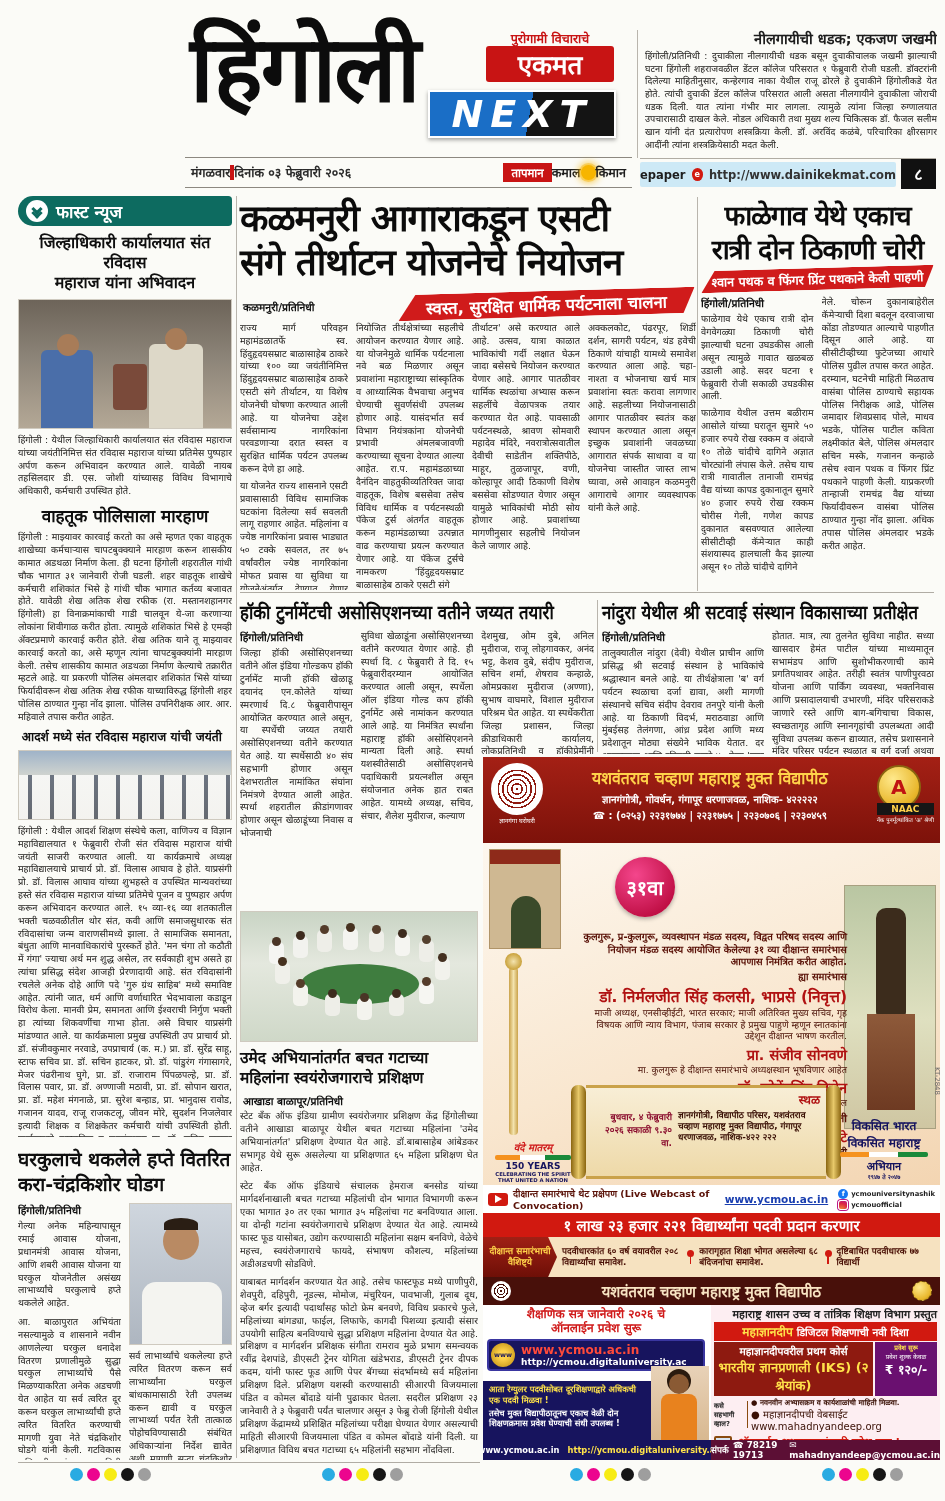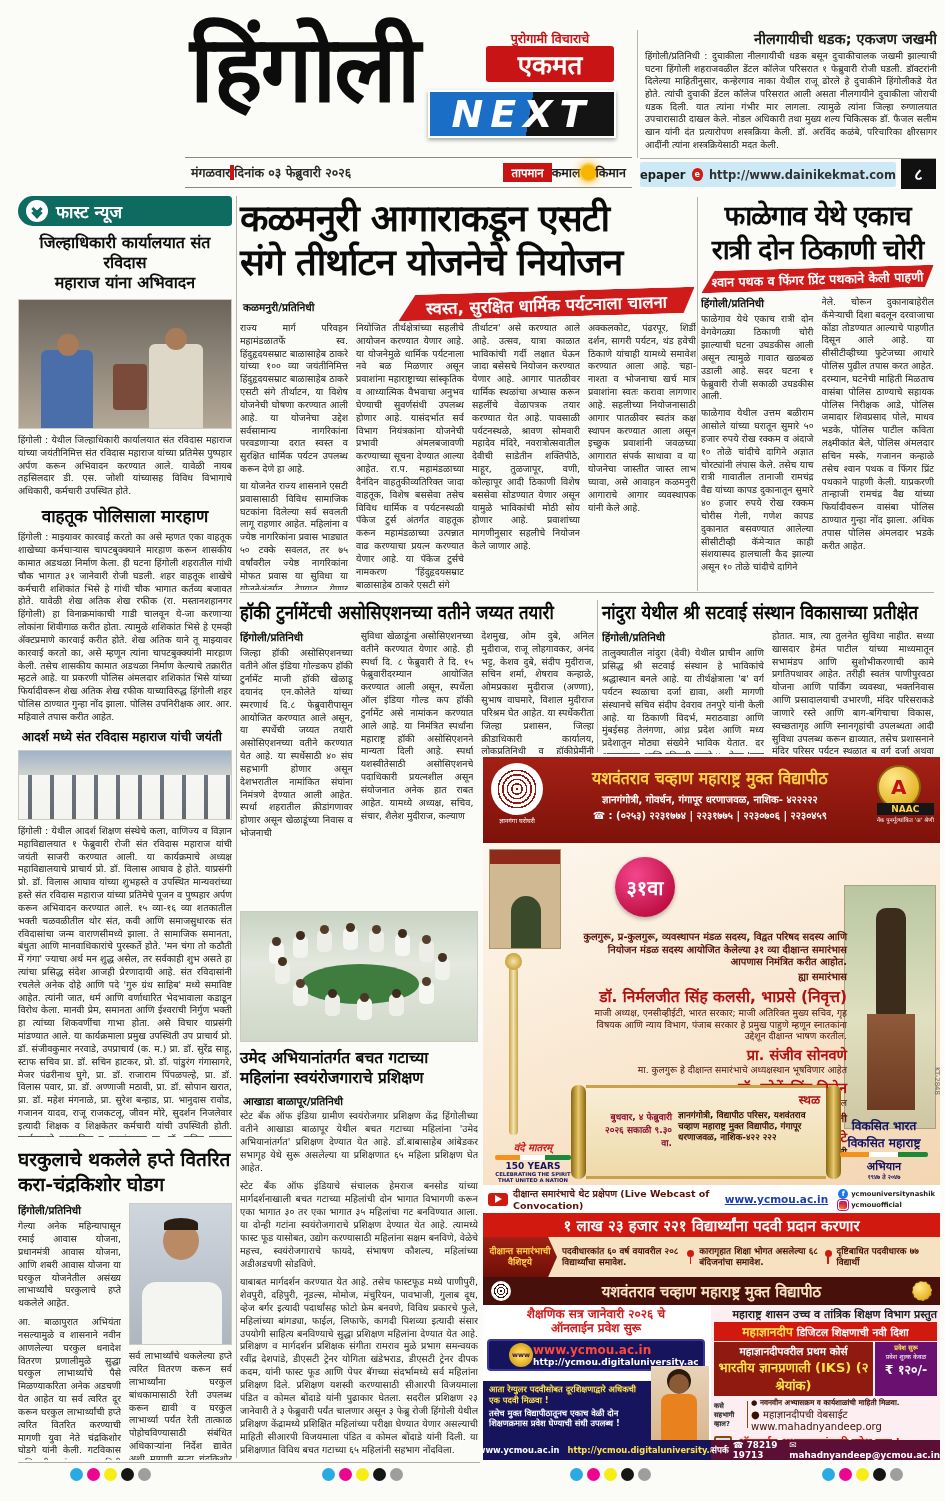--- a/index.html
+++ b/index.html
@@ -144,21 +144,21 @@
   .ad-b2 { top:520px; height:28px; background:#48100a; display:flex; align-items:center; gap:8px; padding:0 8px; }
   .medal { width:20px; height:20px; border-radius:50%;
         background:radial-gradient(circle at 35% 30%,#ffe98c,#e8b62a 70%,#9a7112); border:1.5px dashed #7a5a0a; }
   .spiral-sm { width:20px; height:20px; border-radius:50%; background:#fff; position:relative; }
   .spiral-sm::after { content:""; position:absolute; inset:2px; border-radius:50%;
         background:repeating-radial-gradient(circle at 50% 50%, #48100a 0 1px, #fff 1px 3px); }
   .ad-panels { top:548px; height:135px; display:flex; }
   .lp { width:228px; background:#fff; position:relative; overflow:hidden; border-right:2px solid #fff; }
   .lp-top { color:#d01b1b; font-weight:bold; font-size:12px; text-align:center; line-height:1.2; padding-top:2px; }
   .lp-urlbox { margin:3px 4px; background:#17145e; border:2px solid #3a36a0; border-radius:4px;
-        display:flex; align-items:center; padding:2px 20px; }
+        display:flex; align-items:center; gap:6px; padding:2px 2px; }
   .globe { width:24px; height:24px; border-radius:50%; background:radial-gradient(circle,#ffd24a 25%,#b8860b);
         color:#17145e; font-size:6.5px; font-weight:bold; display:flex; align-items:center; justify-content:center; flex:0 0 auto; }
   .lp-low { position:absolute; left:0; right:0; bottom:0; top:76px; background:#17145e; padding:3px 62px 3px 6px; }
   .girl { position:absolute; right:0; bottom:0; width:58px; height:74px;
         background:linear-gradient(180deg,#e8d2b8,#d8b890); overflow:hidden; }
   .girl::before { content:""; position:absolute; left:18px; top:8px; width:20px; height:20px; border-radius:50%; background:#8a5a34;
         box-shadow:0 -3px 0 2px #2a1a0e; }
   .girl::after { content:""; position:absolute; left:10px; top:28px; width:36px; height:46px; border-radius:8px 8px 0 0;
         background:#e8821e; }
   .rp { width:229px; background:#fdeef2; position:relative; overflow:hidden; padding:1px 3px; }

